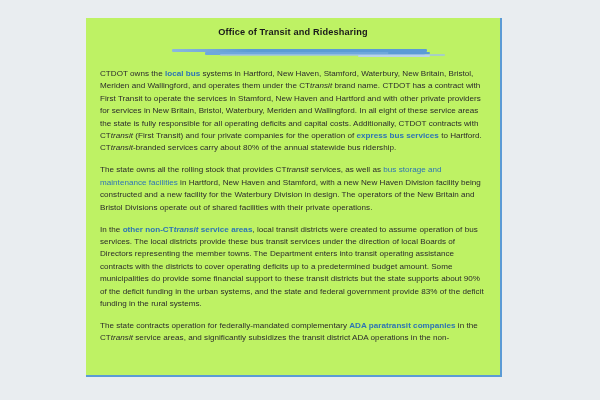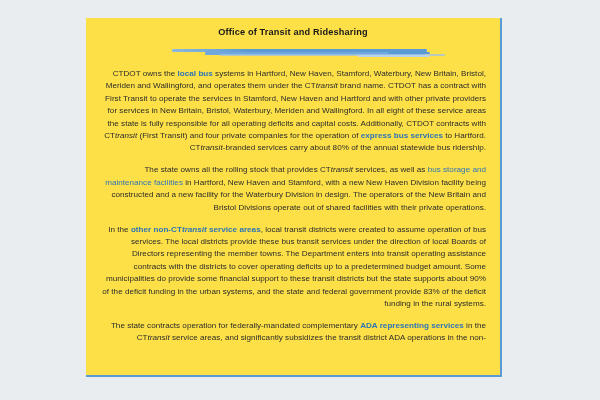--- a/index.html
+++ b/index.html
@@ -21,21 +21,21 @@
     background: #e9edf0;
   }
 
   
   #page {
     position: absolute;
     left: 86px;
     top: 18px;
     width: 416px;
     height: 359px;
-    background: #fde047;
+    background: #bef264;
     border-right: 2px solid #5b9bd5;
     border-bottom: 2px solid #5b9bd5;
     box-sizing: border-box;
     overflow: hidden;
   }
 
   #page-inner {
     padding: 9px 14px 0 14px;
   }
 
@@ -94,21 +94,21 @@
     width: 72px;
     height: 2px;
     background: #b9d3ea;
   }
 
   p.body-para {
     margin: 0 0 9.5px 0;
     font-size: 8.1px;
     line-height: 12.4px;
     color: #2b2b2b;
-    text-align: right;
+    text-align: left;
     letter-spacing: 0.02px;
   }
   p.body-para:last-child {
     margin-bottom: 0;
   }
 
   .lnk {
     color: #2e74b5;
     font-weight: bold;
   }
@@ -135,19 +135,19 @@
         <div class="bar bar2"></div>
         <div class="bar bar3"></div>
         <div class="bar bar4"></div>
         <div class="bar bar5"></div>
       </div>
 
       <div id="paragraph-container">
           <p class="body-para"><span>CTDOT owns the </span><a class="lnk">local bus</a><span> systems in Hartford, New Haven, Stamford, Waterbury, New Britain, Bristol, Meriden and Wallingford, and operates them under the CT</span><span class="it">transit</span><span> brand name.  CTDOT has a contract with First Transit to operate the services in Stamford, New Haven and Hartford and with other private providers for services in New Britain, Bristol, Waterbury, Meriden and Wallingford.  In all eight of these service areas the state is fully responsible for all operating deficits and capital costs.  Additionally, CTDOT contracts with CT</span><span class="it">transit</span><span> (First Transit) and four private companies for the operation of </span><a class="lnk">express bus services</a><span> to Hartford. CT</span><span class="it">transit</span><span>-branded services carry about 80% of the annual statewide bus ridership.</span></p>
           <p class="body-para"><span>The state owns all the rolling stock that provides CT</span><span class="it">transit</span><span> services, as well as </span><a class="lnk-reg">bus storage and maintenance facilities</a><span> in Hartford, New Haven and Stamford, with a new New Haven Division facility being constructed and a new facility for the Waterbury Division in design. The operators of the New Britain and Bristol Divisions operate out of shared facilities with their private operations.</span></p>
           <p class="body-para"><span>In the </span><a class="lnk">other non-CT</a><a class="lnk it">transit</a><a class="lnk"> service areas</a><span>, local transit districts were created to assume operation of bus services.  The local districts provide these bus transit services under the direction of local Boards of Directors representing the member towns.  The Department enters into transit operating assistance contracts with the districts to cover operating deficits up to a predetermined budget amount.  Some municipalities do provide some financial support to these transit districts but the state supports about 90% of the deficit funding in the urban systems, and the state and federal government provide 83% of the deficit funding in the rural systems.</span></p>
-          <p class="body-para"><span>The state contracts operation for federally-mandated complementary </span><a class="lnk">ADA representing services</a><span> in the CT</span><span class="it">transit</span><span> service areas, and significantly subsidizes the transit district ADA operations in the non-</span></p>
+          <p class="body-para"><span>The state contracts operation for federally-mandated complementary </span><a class="lnk">ADA paratransit companies</a><span> in the CT</span><span class="it">transit</span><span> service areas, and significantly subsidizes the transit district ADA operations in the non-</span></p>
         </div>
 
     </div>
   </div>
 
 </div>
 
 </body></html>

